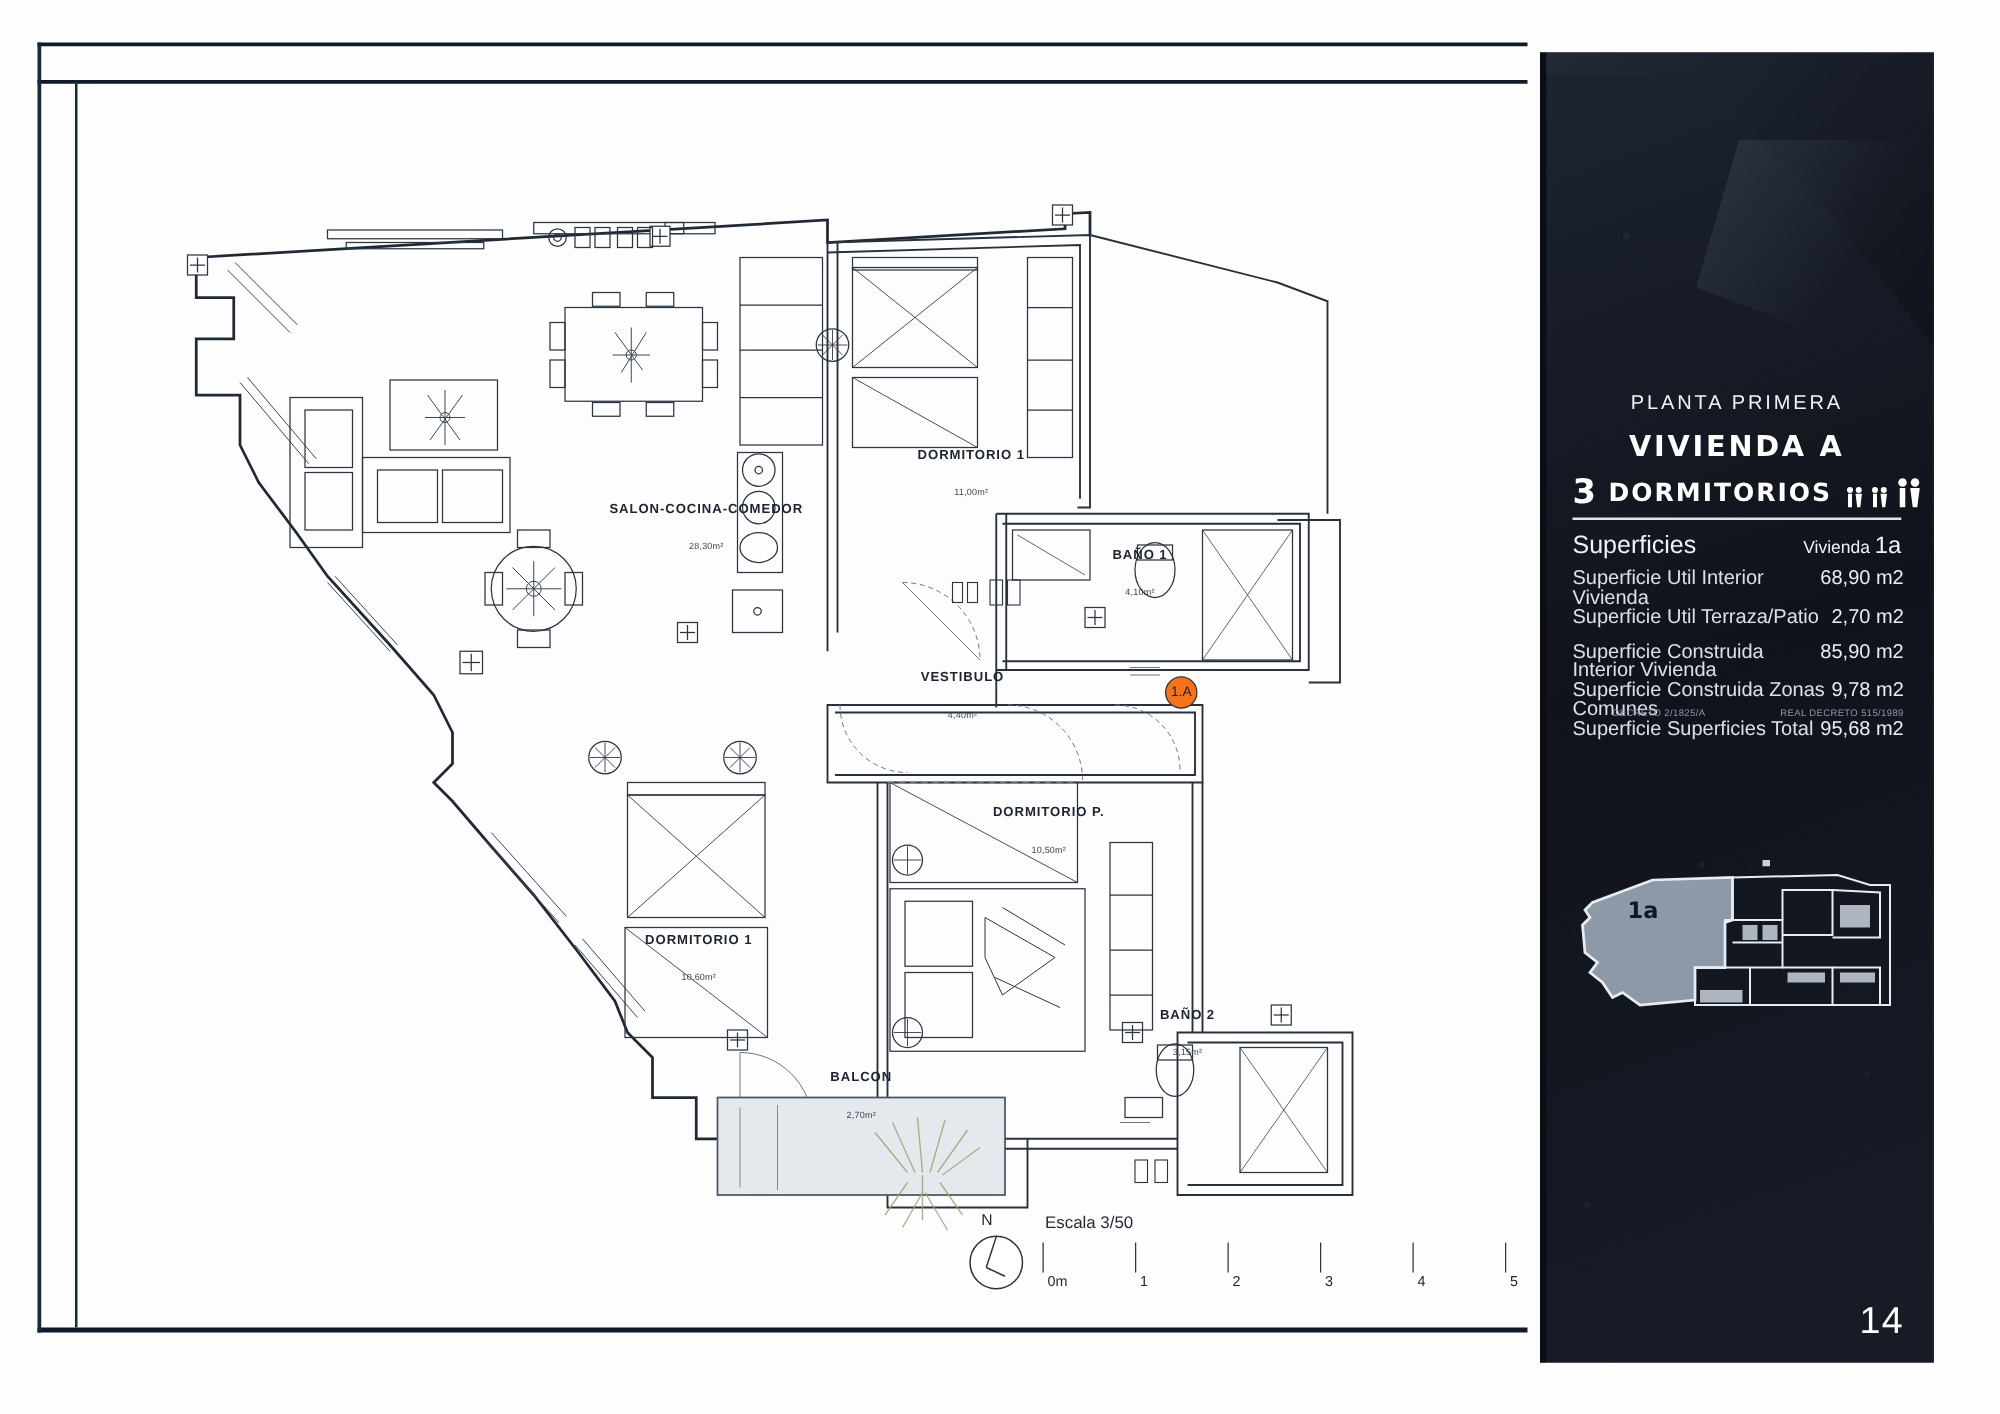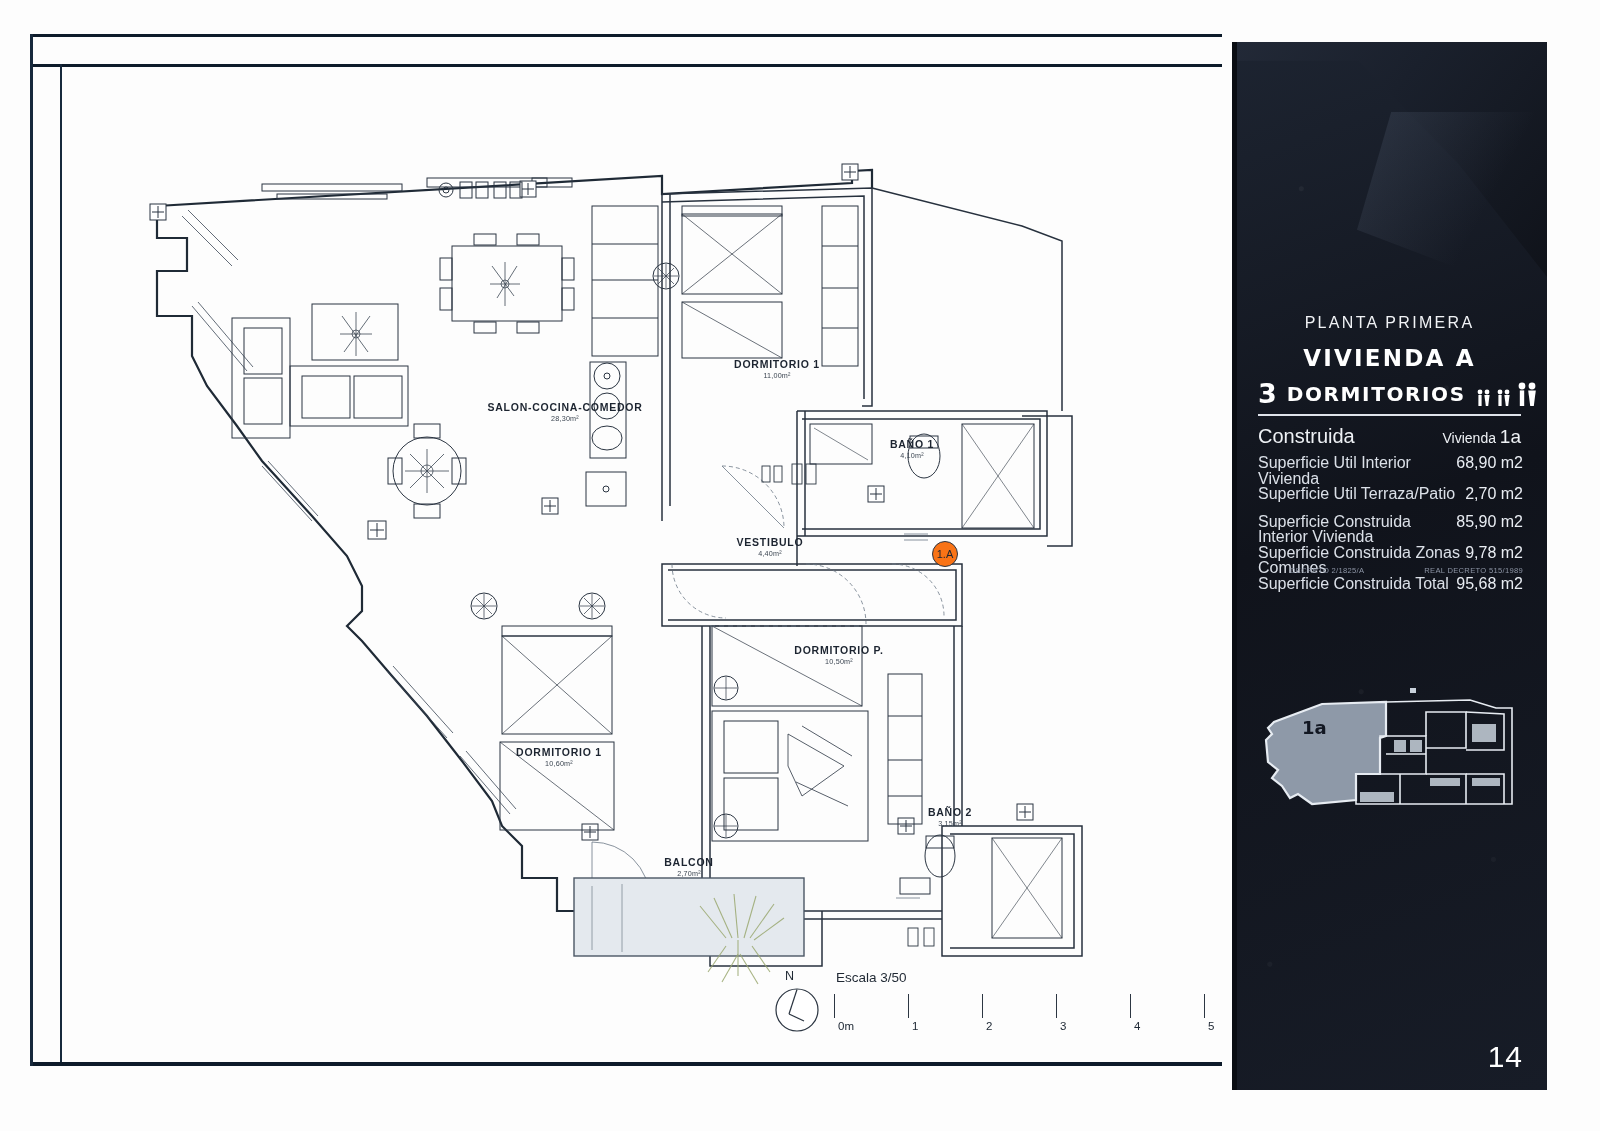--- a/index.html
+++ b/index.html
@@ -80,21 +80,21 @@
   
   .keyplan { position:absolute; left: 28px; top: 636px; width: 258px; height: 140px; }
   .pagenum { position:absolute; right: 24px; bottom: 16px; color:#ffffff; font-size: 30px; font-weight: 300; letter-spacing:1px; }
 
   
   .drawing { position: absolute; left: 62px; top: 66px; width: 1160px; height: 996px; }
   svg { display:block; }
 
   .lbl { position: absolute; text-align: center; color: #1c2430; font-family: "Liberation Sans", sans-serif; }
   .lbl .n { font-size: 10.5px; letter-spacing: .75px; font-weight: 600; display:block; white-space: nowrap; }
-  .lbl .a { font-size: 7.2px; letter-spacing: .2px; display:block; color:#3c4652; margin-top:1px; }
+  .lbl .a { font-size: 7.2px; letter-spacing: .2px; display:block; color:#3c4652; margin-top:19px; }
 
   .marker { position:absolute; width: 26px; height: 26px; border: 1.2px solid #2a3442; border-radius: 50%;
             display:flex; align-items:center; justify-content:center; font-size: 11px; color:#1c2430; background:#f97316; }
 
   
   .scalebox { position: absolute; left: 768px; top: 968px; width: 460px; height: 72px; }
   .escala { position:absolute; left: 68px; top: 2px; font-size: 13.5px; color:#1f2833; }
   .north-n { position:absolute; left: 17px; top: 1px; font-size: 12.5px; color:#1f2833; }
   .compass { position:absolute; left: 6px; top: 19px; }
   .ticks { position:absolute; left: 66px; top: 26px; width: 390px; height: 44px; }
@@ -537,21 +537,21 @@
         <svg class="fig" width="22" height="24" viewBox="0 0 22 24">
           <circle cx="6" cy="4" r="3.4" fill="#fff"></circle>
             <rect x="3.8" y="8.4" width="4.4" height="15.6" fill="#fff"></rect>
           <circle cx="16" cy="4" r="3.4" fill="#fff"></circle>
             <path d="M12.2 8.4 h7.6 l-2 15.6 h-3.6 z" fill="#fff"></path>
         </svg>
       </span>
     </div>
 
     <div class="p-sup-head">
-      <span class="l">Construida</span>
+      <span class="l">Superficies</span>
       <span class="r">
         <span>Vivienda</span>
         <b>1a</b>
       </span>
     </div>
 
     <div class="rows">
       <div class="row">
         <span>Superficie Util Interior  Vivienda</span>
         <span class="v">68,90 m2</span>
@@ -563,21 +563,21 @@
       <div class="gap"></div>
       <div class="row">
         <span>Superficie Construida Interior  Vivienda</span>
         <span class="v">85,90 m2</span>
       </div>
       <div class="row">
         <span>Superficie Construida Zonas Comunes</span>
         <span class="v">9,78 m2</span>
       </div>
       <div class="row">
-        <span>Superficie Construida Total</span>
+        <span>Superficie Superficies Total</span>
         <span class="v">95,68 m2</span>
       </div>
     </div>
 
     <div class="decree">
       <span>DECRETO 2/1825/A</span>
       <span>REAL DECRETO 515/1989</span>
     </div>
 
     <svg class="keyplan" viewBox="0 0 258 140">

